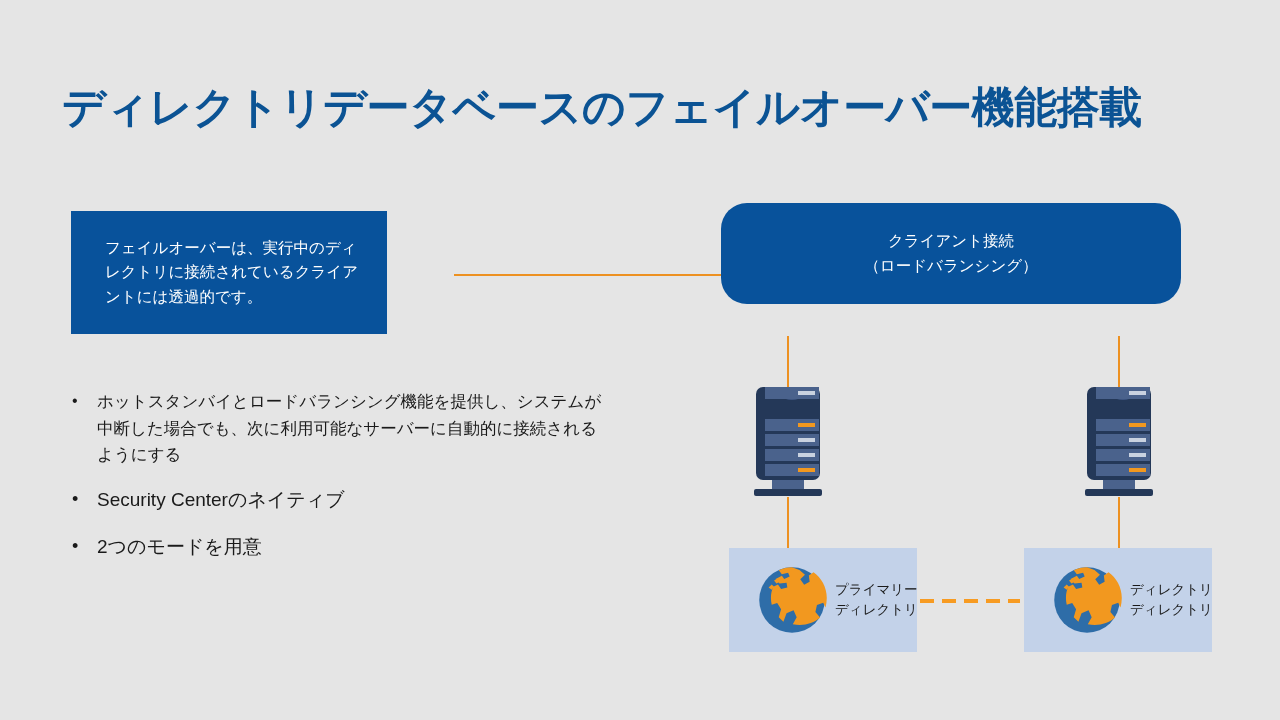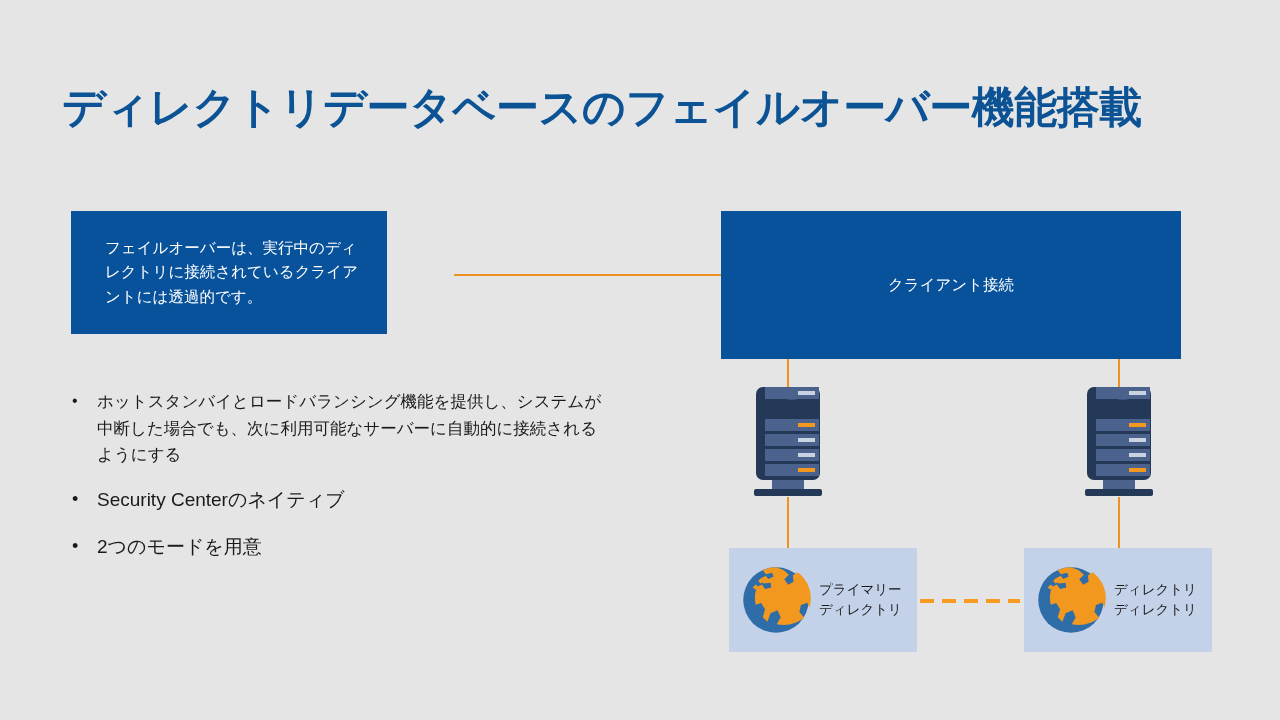--- a/index.html
+++ b/index.html
@@ -50,22 +50,22 @@
     width: 316px; height: 123px;
     padding: 6px 18px 6px 34px;
   }
   #callout-text {
     font-size: 15.5px;
     line-height: 1.55;
     width: 100%;
     text-align: left;
   }
   #client-box {
-    left: 721px; top: 211px;
-    width: 460px; height: 148px;
+    left: 721px; top: 203px;
+    width: 460px; height: 101px; border-radius: 26px;
   }
   #client-text {
     font-size: 15.5px;
     line-height: 1.6;
   }
 
   
   .conn {
     position: absolute;
     background: #ED9121;
@@ -171,21 +171,21 @@
     border-radius: 2px;
   }
 
   
   .dir-box {
     position: absolute;
     width: 188px; height: 104px;
     background: #C3D2E9;
     display: flex;
     align-items: center;
-    padding-left: 8px;
+    padding-left: 24px;
     box-sizing: border-box;
   }
   #dir-box-1 { left: 729px; top: 548px; }
   #dir-box-2 { left: 1024px; top: 548px; }
 
   .globe { width: 78px; height: 78px; flex: 0 0 78px; }
 
   .dir-label {
     font-size: 13.5px;
     line-height: 1.5;
@@ -208,20 +208,21 @@
   <div class="conn conn-v" id="conn-srv2-dir2"></div>
   <div id="conn-dir1-dir2"></div>
 
   <div class="blue-box" id="callout-box">
     <div id="callout-text">フェイルオーバーは、実行中のディレクトリに接続されているクライアントには透過的です。</div>
   </div>
 
   <div class="blue-box" id="client-box">
     <div id="client-text">
       <div>クライアント接続</div>
+      <div>（ロードバランシング）</div>
     </div>
   </div>
 
   <div id="bullets">
     <div class="bullet" id="bullet-0">
       <span class="dot">•</span>
       <span>ホットスタンバイとロードバランシング機能を提供し、システムが中断した場合でも、次に利用可能なサーバーに自動的に接続されるようにする</span>
     </div>
     <div class="bullet" id="bullet-1">
       <span class="dot">•</span>

